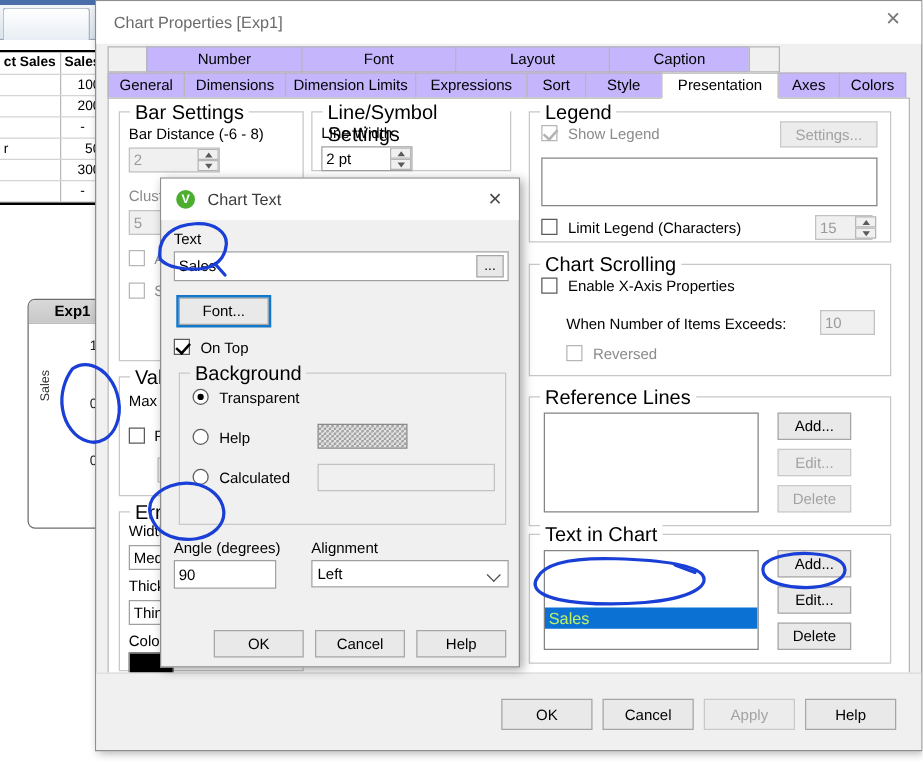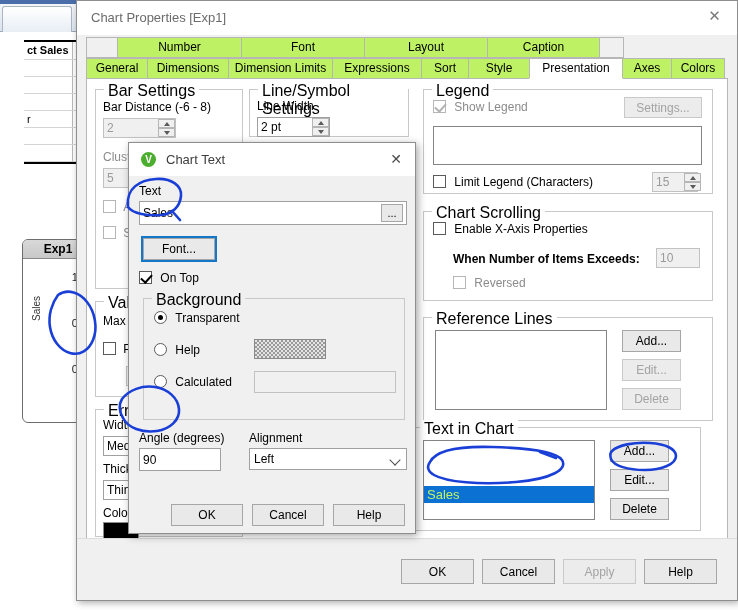--- a/index.html
+++ b/index.html
@@ -15,21 +15,21 @@
 
   
   .bg-app { position: absolute; left: 0; top: 0; width: 738px; height: 610px; background: #ffffff; }
   .bg-topstrip { position: absolute; left: 0; top: 0; width: 110px; height: 4px; background: #4a6ea9; }
   .bg-tabshelf { position: absolute; left: 0; top: 4px; width: 110px; height: 28px;
       background: linear-gradient(#f3f6f9, #dbe3ec); border-bottom: 1px solid #9aa7b5; }
   .bg-tab { position: absolute; left: 2px; top: 6px; width: 70px; height: 26px;
       background: linear-gradient(#ffffff,#e8eef5); border: 1px solid #aab6c3;
       border-bottom: none; border-radius: 3px 3px 0 0; }
   .bg-sheetarea { position: absolute; left: 0; top: 33px; width: 110px; height: 577px; background: #ffffff; }
-  .tbl { position:absolute; left:0; top:40px; width:108px;padding-left:24px; }
+  .tbl { position:absolute; left:0; top:40px; width:108px; }
   .tbl .rule { height:2px; background:#000; }
   .tbl table { border-collapse: collapse; width: 108px; font-size: 11px; }
   .tbl th, .tbl td { border-right: 1px solid #b9b9b9; border-bottom: 1px solid #d4d4d4; height: 17px; padding: 0 3px; }
   .tbl th { font-weight: bold; text-align: left; background: #ffffff; color:#000; white-space: nowrap; }
   .tbl td.num { text-align: right; }
   .tbl td.dash { text-align: center; color:#000; }
   .tbl td.lab { text-align: left; }
 
   
   .bg-chart { position: absolute; left: 22px; top: 239px; width: 72px; height: 184px;
@@ -56,21 +56,21 @@
   .dlg-close {
     position: absolute; right: 0; top: 0; width: 45px; height: 30px;
     line-height: 30px; text-align: center; font-size: 15px; color: #7a7a7a; cursor: default;
   }
   .dlg-body { position: relative; padding: 0 9px; }
 
   
   .tabrow { display: flex; height: 21px; }
   .tabrow.row1 { margin-top: 2px; }
   .tab {
-    border: 1px solid #b6b6b6; background: #bef264; color: #000;
+    border: 1px solid #b6b6b6; background: #c4b5fd; color: #000;
     font-size: 12px; text-align: center; line-height: 19px;
     margin-right: -1px; position: relative; white-space: nowrap;
   }
   .tab.blank { background: #f0f0f0; border-color: #b6b6b6; }
   .tab.active { background: #ffffff; border-bottom-color: #ffffff; z-index: 3; }
   .tabpanel {
     background: #ffffff; border: 1px solid #b6b6b6; margin-top: -1px;
     height: 465px; position: relative; padding: 8px;
   }
 
@@ -307,21 +307,21 @@
             </div>
           </div>
         </div>
 
         <div class="grp" style="left:336px; top:132px; width:290px; height:90px;">
           <span class="lgd">Chart Scrolling</span>
           <div style="position:absolute; left:9px; top:10px;">
             <span class="cb"></span>
             <span class="lbl" style="margin-left:5px">Enable X-Axis Properties</span>
           </div>
-          <div class="lbl" style="position:absolute; left:29px; top:40px;font-weight:bold;">When Number of Items Exceeds:</div>
+          <div class="lbl" style="position:absolute; left:29px; top:40px;">When Number of Items Exceeds:</div>
           <div class="tin dis" style="position:absolute; right:12px; top:36px; width:44px;">10</div>
           <div style="position:absolute; left:29px; top:64px;">
             <span class="cb dis"></span>
             <span class="lbl dim" style="margin-left:5px">Reversed</span>
           </div>
         </div>
 
         <div class="grp" style="left:8px; top:222px; width:148px; height:96px;">
           <span class="lgd">Value</span>
           <div class="lbl" style="position:absolute; left:7px; top:12px;">Max V</div>
@@ -343,21 +343,21 @@
         </div>
 
         <div class="grp" style="left:336px; top:238px; width:290px; height:104px;">
           <span class="lgd">Reference Lines</span>
           <div class="listbox" style="position:absolute; left:11px; top:12px; width:172px; height:80px;"></div>
           <div class="btn" style="position:absolute; left:198px; top:12px; width:59px; height:22px;">Add...</div>
           <div class="btn dis" style="position:absolute; left:198px; top:41px; width:59px; height:22px;">Edit...</div>
           <div class="btn dis" style="position:absolute; left:198px; top:70px; width:59px; height:22px;">Delete</div>
         </div>
 
-        <div class="grp" style="left:324px; top:348px; width:290px; height:104px;">
+        <div class="grp" style="left:336px; top:348px; width:290px; height:104px;">
           <span class="lgd">Text in Chart</span>
           <div class="listbox" style="position:absolute; left:11px; top:12px; width:172px; height:80px;">
             <div class="sel">Sales</div>
           </div>
           <div class="btn" style="position:absolute; left:198px; top:12px; width:59px; height:22px;">Add...</div>
           <div class="btn" style="position:absolute; left:198px; top:41px; width:59px; height:22px;">Edit...</div>
           <div class="btn" style="position:absolute; left:198px; top:70px; width:59px; height:22px;">Delete</div>
         </div>
 
       </div>

